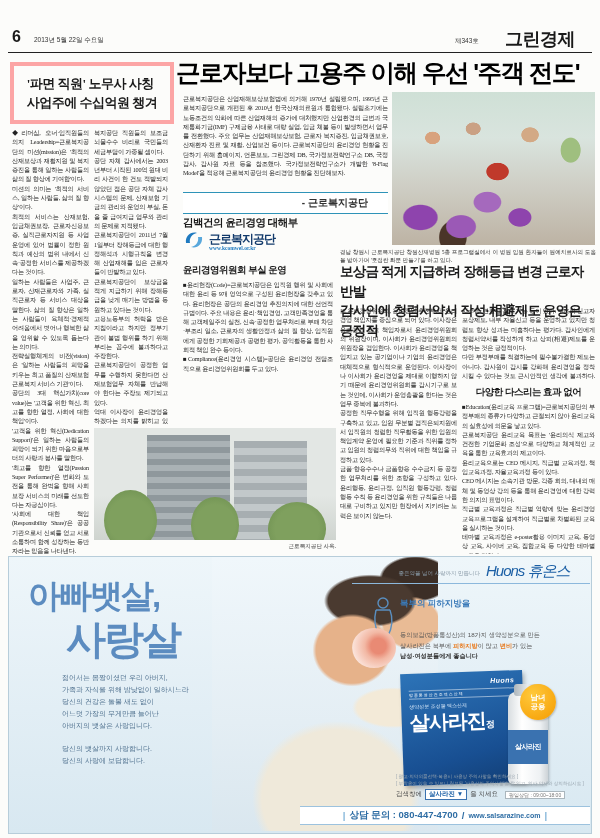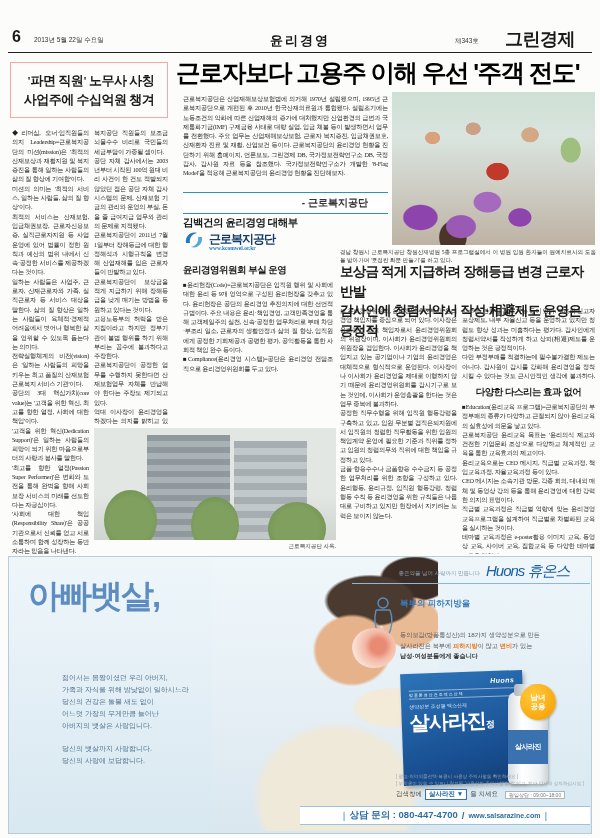--- a/index.html
+++ b/index.html
@@ -10,22 +10,22 @@
   .jtext{font-size:6.2px;line-height:1.5;text-align:justify;color:#222;
          white-space:pre-line;overflow:hidden;letter-spacing:-.2px;}
   
   .hd-rule{left:8px;top:52px;width:584px;height:0;border-top:1.4px solid #222;}
   .pagenum{left:12px;top:28px;font-size:16px;font-weight:bold;}
   .hd-date{left:34px;top:36px;font-size:6.5px;color:#333;}
   .hd-section{left:0;top:32px;width:600px;text-align:center;font-size:13px;font-weight:bold;letter-spacing:2px;}
   .hd-issue{left:455px;top:37px;font-size:6.5px;color:#333;}
   .hd-mast{left:505px;top:27px;font-size:18px;font-weight:bold;letter-spacing:-.5px;}
   
-  .lt-box{left:10px;top:62px;width:156px;height:54px;border:1px solid #fca5a5;
-          display:flex;align-items:center;justify-content:center;text-align:right;}
+  .lt-box{left:10px;top:62px;width:156px;height:54px;border:4px solid #fca5a5;
+          display:flex;align-items:center;justify-content:center;text-align:left;}
   .lt-title{font-size:13px;font-weight:bold;line-height:1.5;white-space:pre-line;letter-spacing:-.5px;}
   .lt-col1{left:12px;top:128px;width:77px;height:466px;}
   .lt-col2{left:94px;top:128px;width:74px;height:296px;}
   
   .headline{left:176px;top:56px;width:420px;font-size:24.5px;font-weight:bold;
             letter-spacing:-1.5px;color:#000;}
   .lead{left:183px;top:94px;width:205px;height:94px;}
   .kicker{left:183px;top:192px;width:205px;height:20px;border-top:1.6px solid #2e93b8;
           border-bottom:1.6px solid #2e93b8;display:flex;align-items:center;gap:4px;background:#fff;}
   .kicker .kt{font-size:10.5px;font-weight:bold;letter-spacing:-.5px;margin-top:40px;}
@@ -114,21 +114,20 @@
   .contact .url{font-size:7px;font-weight:bold;}
   .bar{color:#7fb2d8;}
 </style>
 </head>
 <body>
 
 <div class="page">
 
   <div class="abs pagenum sans">6</div>
   <div class="abs hd-date sans">2013년 5월 22일 수요일</div>
-  <div class="abs hd-section sans">윤리경영</div>
   <div class="abs hd-issue sans">제343호</div>
   <div class="abs hd-mast sans">그린경제</div>
   <div class="abs hd-rule"></div>
 
   <div class="abs lt-box">
     <div class="lt-title">'파면 직원' 노무사 사칭
 사업주에 수십억원 챙겨</div>
   </div>
   <div class="abs lt-col1 jtext">◆리더십, 오너·임직원들의 의지 Leadership=근로복지공단의 미션(mission)은 '최적의 산재보상과 재활지원 및 복지증진을 통해 일하는 사람들의 삶의 질 향상에 기여함'이다.
 미션의 의미는 '최적의 서비스, 일하는 사람들, 삶의 질 향상'이다.
@@ -201,20 +200,21 @@
 
   <div class="abs ad"></div>
 
   <div class="abs fam-photo"></div>
 
   <div class="abs ad-tagline sans">좋은약을 넘어 사랑까지 만듭니다</div>
   <div class="abs ad-brand sans">Huons 휴온스</div>
   <div class="abs ad-brand-rule"></div>
 
   <div class="abs ad-h1 sans">아빠뱃살,</div>
+  <div class="abs ad-h2 sans">사랑살</div>
   <div class="abs ad-body sans">젊어서는 몸짱이셨던 우리 아버지,
 가족과 자식을 위해 밤낮없이 일하시느라
 당신의 건강은 돌볼 새도 없이
 어느덧 가장의 무게만큼 늘어난
 아버지의 뱃살은 사랑입니다.
 
 당신의 뱃살까지 사랑합니다.
 당신의 사랑에 보답합니다.</div>
 
   <div class="abs pitch-fig">

